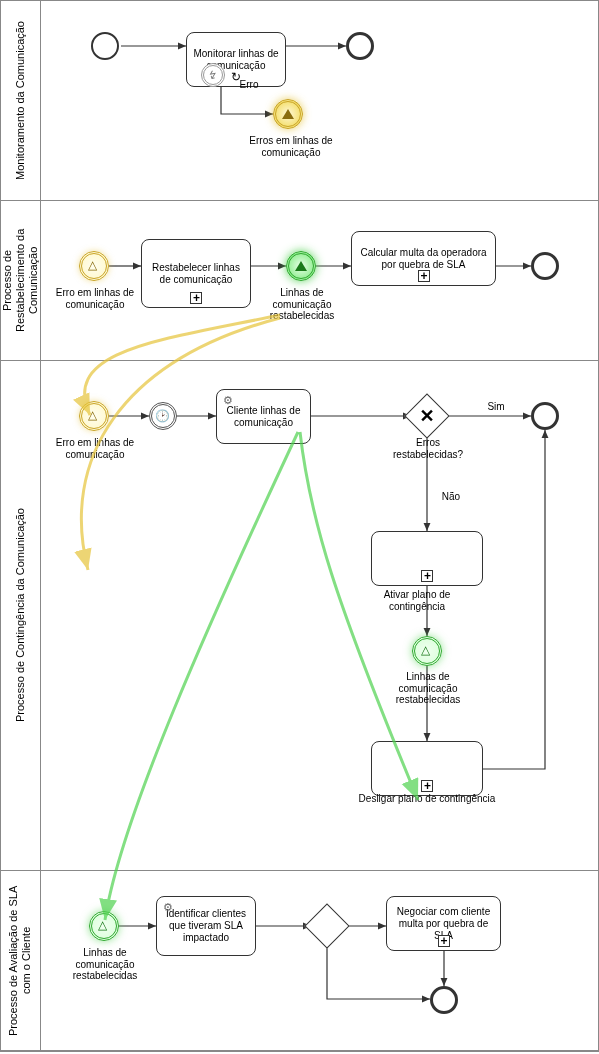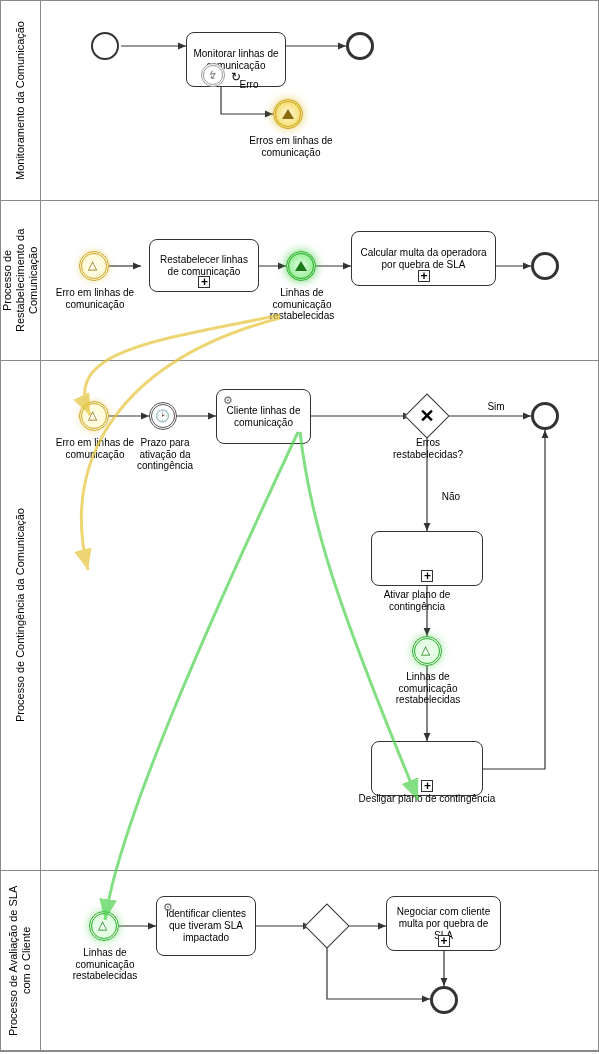--- a/index.html
+++ b/index.html
@@ -266,21 +266,21 @@
       <svg class="flows" width="559" height="160">
         <path class="arrow" d="M68,65 L100,65"></path>
         <path class="arrow" d="M210,65 L245,65"></path>
         <path class="arrow" d="M275,65 L310,65"></path>
         <path class="arrow" d="M455,65 L490,65"></path>
       </svg>
       <div class="signal-event signal-catch-y" style="left:38px;top:50px">
         <div class="tri-outline"></div>
       </div>
       <div class="label" style="left:14px;top:86px;width:80px">Erro em linhas de comunicação</div>
-      <div class="task" style="left:108px;top:38px;width:110px;height:53px">
+      <div class="task" style="left:100px;top:38px;width:110px;height:69px">
         <span>Restabelecer linhas de comunicação</span>
         <div class="subproc-marker"></div>
       </div>
       <div class="signal-event signal-green" style="left:245px;top:50px">
         <div class="tri"></div>
       </div>
       <div class="label" style="left:218px;top:86px;width:86px">Linhas de comunicação restabelecidas</div>
       <div class="task" style="left:310px;top:30px;width:145px;height:55px">
         <span>Calcular multa da operadora por quebra de SLA</span>
         <div class="subproc-marker"></div>
@@ -302,21 +302,20 @@
         <path class="arrow" d="M386,71 L386,170"></path>
         <path class="arrow" d="M386,225 L386,275"></path>
         <path class="arrow" d="M386,305 L386,380"></path>
         <path class="arrow" d="M442,408 L504,408 L504,69"></path>
       </svg>
       <div class="signal-event signal-catch-y" style="left:38px;top:40px">
         <div class="tri-outline"></div>
       </div>
       <div class="label" style="left:14px;top:76px;width:80px">Erro em linhas de comunicação</div>
       <div class="timer-event" style="left:108px;top:41px"></div>
-      <div class="label" style="left:84px;top:76px;width:80px">Prazo para ativação da contingência</div>
       <div class="task" style="left:175px;top:28px;width:95px;height:55px">
         <span class="gear-marker">⚙</span>
         <span>Cliente linhas de comunicação</span>
       </div>
       <div class="gateway" style="left:370px;top:39px">
         <span class="x">✕</span>
       </div>
       <div class="label" style="left:352px;top:76px;width:70px">Erros restabelecidas?</div>
       <div class="label" style="left:440px;top:40px;width:30px">Sim</div>
       <div class="label" style="left:395px;top:130px;width:30px">Não</div>

